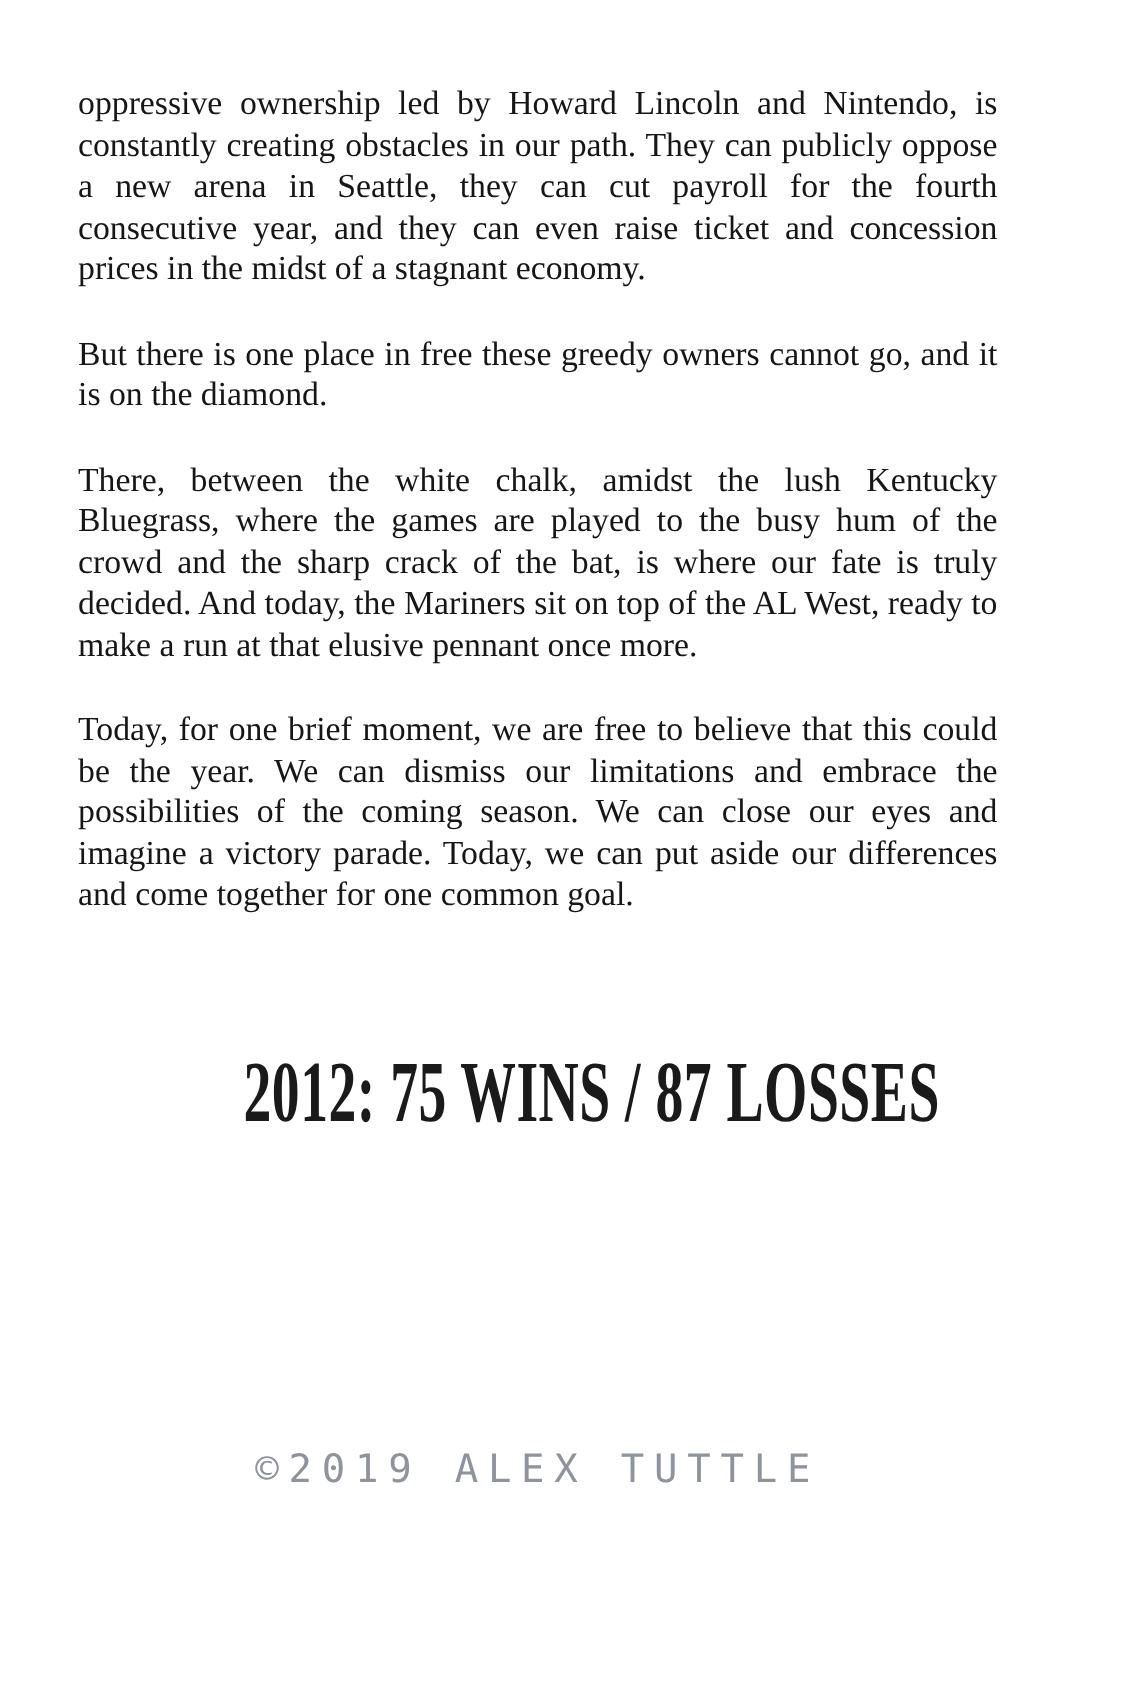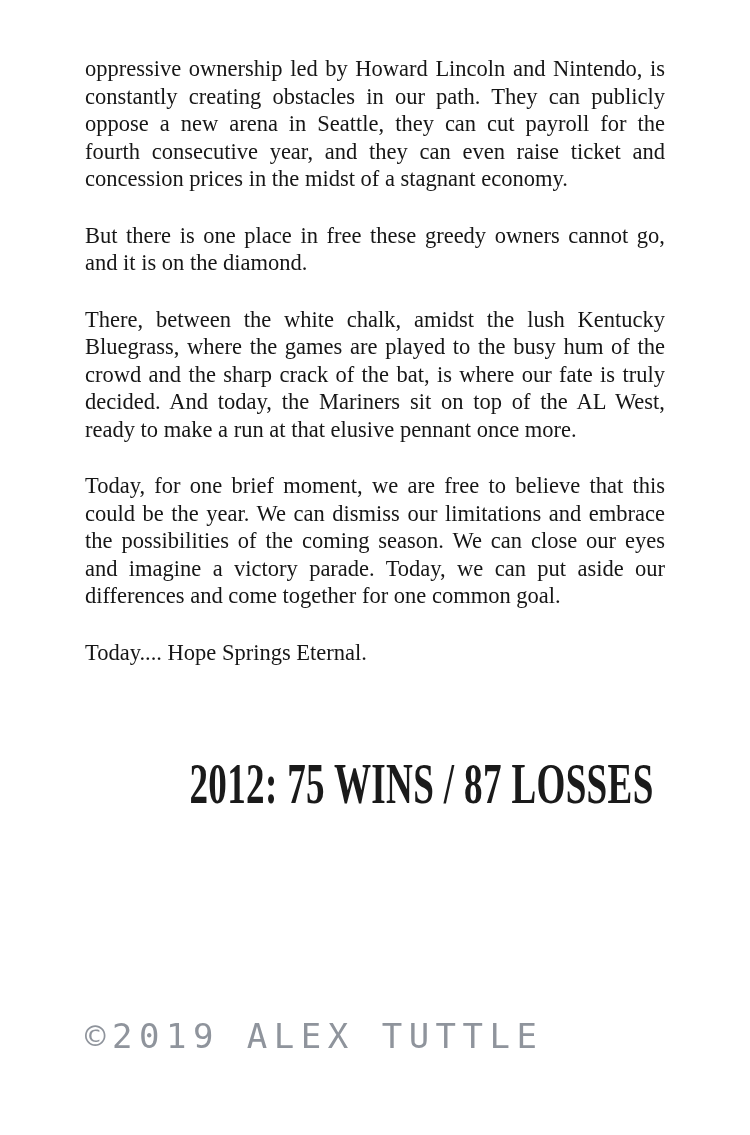--- a/index.html
+++ b/index.html
@@ -10,21 +10,21 @@
   .page {
     position: relative;
     width: 750px;
     height: 1135px;
     background: #ffffff;
     overflow: hidden;
     font-family: "Liberation Serif", serif;
     color: #161616;
   }
   .content {
-    padding: 55px 85px 0 85px;
+    padding: 55px 85px 0 52px;
   }
   .body-par {
     margin: 0 0 29px 0;
     font-size: 22.5px;
     line-height: 27.5px;
     text-align: justify;
     text-justify: inter-word;
     color: #161616;
   }
   .headline {
@@ -35,33 +35,33 @@
     font-size: 58px;
     line-height: 60px;
     white-space: nowrap;
     letter-spacing: 0.5px;
     color: #1a1a1a;
     transform: scaleX(0.64);
     transform-origin: 50% 50%;
   }
   .copyright {
     margin-top: 207px;
+    text-align: center;
     font-family: "DejaVu Sans Mono", monospace;
-    font-size: 34px;
+    font-size: 26px;
     line-height: 30px;
     letter-spacing: 6.5px;
     color: #8f949c;
   }
 </style>
 </head>
 <body>
 
 <div class="page">
   <div class="content">
     <p class="body-par">oppressive ownership led by Howard Lincoln and Nintendo, is constantly creating obstacles in our path. They can publicly oppose a new arena in Seattle, they can cut payroll for the fourth consecutive year, and they can even raise ticket and concession prices in the midst of a stagnant economy.</p>
     <p class="body-par">But there is one place in free these greedy owners cannot go, and it is on the diamond.</p>
     <p class="body-par">There, between the white chalk, amidst the lush Kentucky Bluegrass, where the games are played to the busy hum of the crowd and the sharp crack of the bat, is where our fate is truly decided. And today, the Mariners sit on top of the AL West, ready to make a run at that elusive pennant once more.</p>
     <p class="body-par">Today, for one brief moment, we are free to believe that this could be the year. We can dismiss our limitations and embrace the possibilities of the coming season. We can close our eyes and imagine a victory parade. Today, we can put aside our differences and come together for one common goal.</p>
-    <p class="body-par">Today.... Hope Springs Eternal.</p>
     <div class="headline">2012: 75 WINS / 87 LOSSES</div>
     <div class="copyright">©2019 ALEX TUTTLE</div>
   </div>
 </div>
 
 </body></html>

